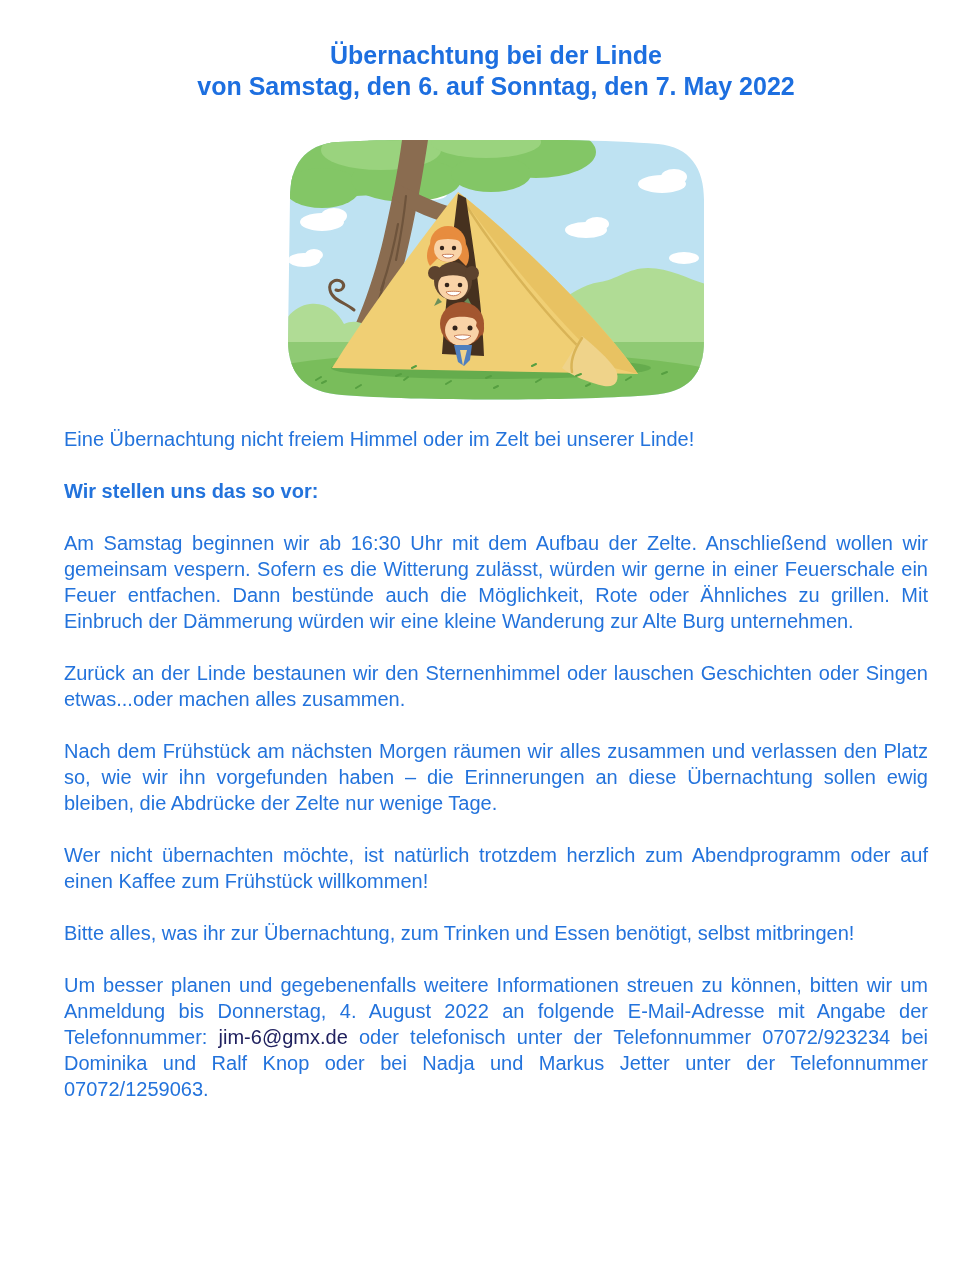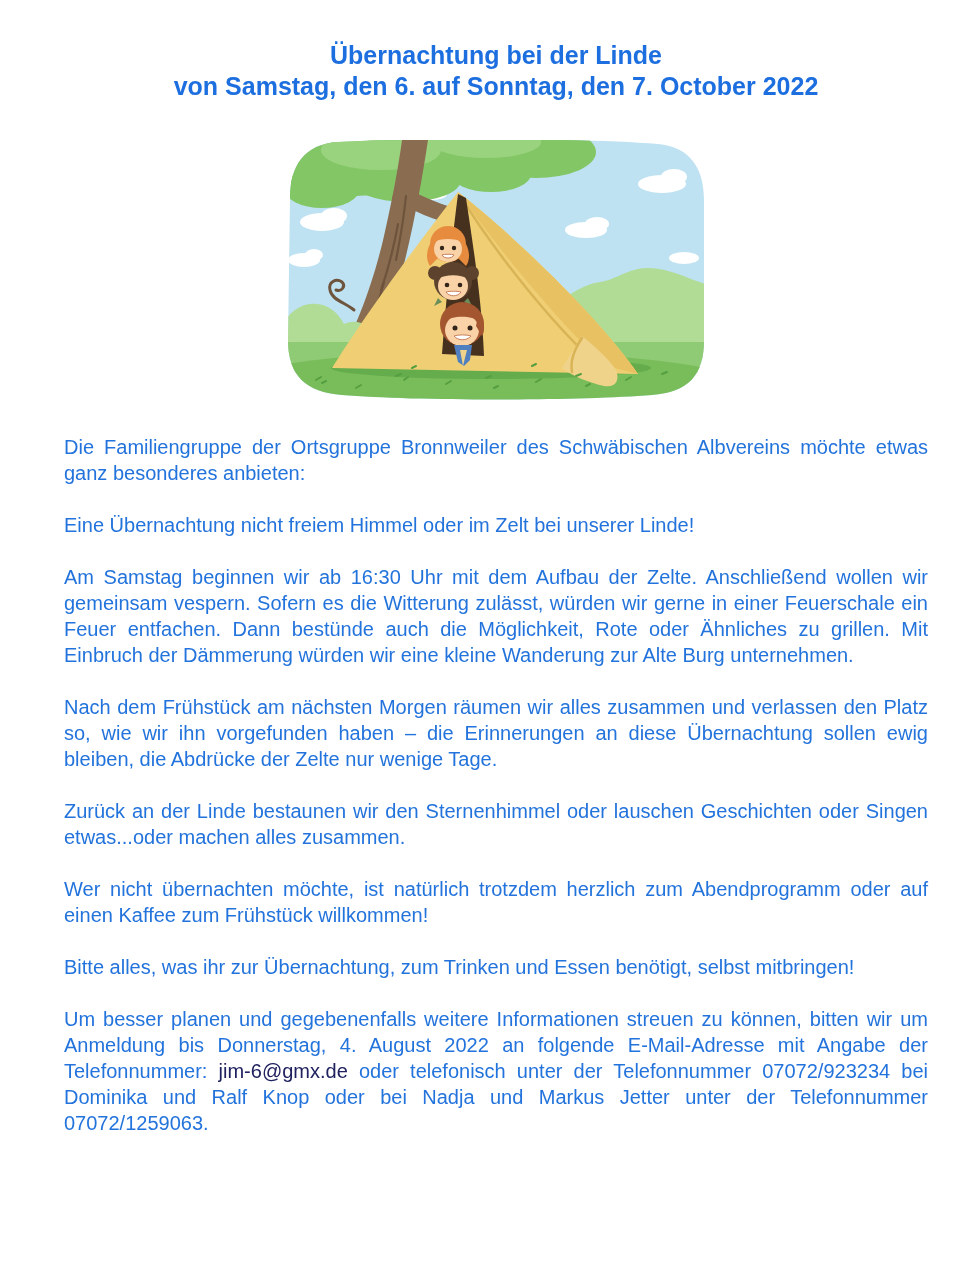--- a/index.html
+++ b/index.html
@@ -89,21 +89,21 @@
   .eye{fill:#33241B;}
   .smile{fill:#ffffff;stroke:#C77E5A;stroke-width:1;}
   .shirt-blue{fill:#4F7FBE;}
   .shirt-green{fill:#6B8F5A;}
 </style>
 </head>
 <body>
 
 <div class="page">
 
-  <h1 class="title"><span>Übernachtung bei der Linde</span><br><span>von Samstag, den 6. auf Sonntag, den 7. October 2022</span></h1>
+  <h1 class="title"><span>Übernachtung bei der Linde</span><br><span>von Samstag, den 6. auf Sonntag, den 7. May 2022</span></h1>
 
   <div class="illustration-wrap">
     <svg width="420" height="260" viewBox="0 0 420 260" role="img">
       <defs>
         <clipPath id="frame">
           <path d="M52,2 C140,-2 300,-2 372,4 C404,7 418,28 418,60 L418,200 C418,236 402,252 366,255 C290,261 130,261 56,255 C20,252 2,236 2,200 L4,58 C4,26 18,4 52,2 Z"></path>
         </clipPath>
       </defs>
       <g clip-path="url(#frame)">
 
@@ -208,23 +208,23 @@
           <path class="speck" d="M290,236 l5,-2 M300,246 l4,-2"></path>
           <path class="speck" d="M340,240 l5,-3"></path>
           <path class="speck" d="M376,234 l5,-2"></path>
           <path class="speck" d="M126,228 l4,-2 M246,226 l4,-2"></path>
         </g>
       </g>
     </svg>
   </div>
 
   <div class="body-text">
-    <p class="first">Die Familiengruppe der Ortsgruppe Bronnweiler des Schwäbischen Albvereins möchte etwas ganz besonderes anbieten:</p>
     <p>Eine Übernachtung nicht freiem Himmel oder im Zelt bei unserer Linde!</p>
+    <p class="bold-heading">Wir stellen uns das so vor:</p>
     <p>Am Samstag beginnen wir ab 16:30 Uhr mit dem Aufbau der Zelte. Anschließend wollen wir gemeinsam vespern. Sofern es die Witterung zulässt, würden wir gerne in einer Feuerschale ein Feuer entfachen. Dann bestünde auch die Möglichkeit, Rote oder Ähnliches zu grillen. Mit Einbruch der Dämmerung würden wir eine kleine Wanderung zur Alte Burg unternehmen.</p>
+    <p>Zurück an der Linde bestaunen wir den Sternenhimmel oder lauschen Geschichten oder Singen etwas...oder machen alles zusammen.</p>
     <p>Nach dem Frühstück am nächsten Morgen räumen wir alles zusammen und verlassen den Platz so, wie wir ihn vorgefunden haben – die Erinnerungen an diese Übernachtung sollen ewig bleiben, die Abdrücke der Zelte nur wenige Tage.</p>
-    <p>Zurück an der Linde bestaunen wir den Sternenhimmel oder lauschen Geschichten oder Singen etwas...oder machen alles zusammen.</p>
     <p>Wer nicht übernachten möchte, ist natürlich trotzdem herzlich zum Abendprogramm oder auf einen Kaffee zum Frühstück willkommen!</p>
     <p>Bitte alles, was ihr zur Übernachtung, zum Trinken und Essen benötigt, selbst mitbringen!</p>
     <p><span>Um besser planen und gegebenenfalls weitere Informationen streuen zu können, bitten wir um Anmeldung bis </span><span class="inline-bold">Donnerstag, 4. August 2022</span><span> an folgende E-Mail-Adresse mit Angabe der Telefonnummer: </span><span class="email-link">jim-6@gmx.de</span><span> oder telefonisch unter der Telefonnummer 07072/923234 bei Dominika und Ralf Knop oder bei Nadja und Markus Jetter unter der Telefonnummer 07072/1259063.</span></p>
   </div>
 
 </div>
 
 </body></html>

